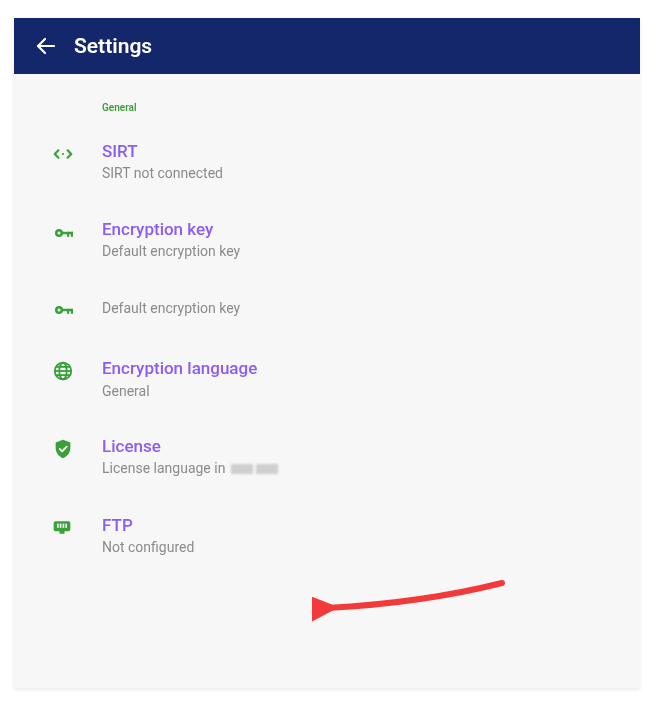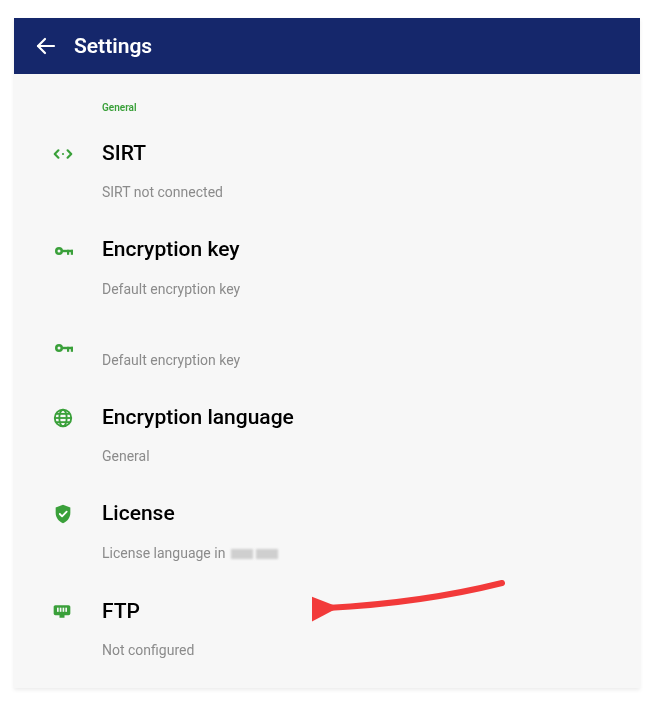--- a/index.html
+++ b/index.html
@@ -59,29 +59,29 @@
       width: 50px;
       flex: 0 0 50px;
       display: flex;
       align-items: center;
       justify-content: flex-start;
       padding-top: 2px;
     }
     .icon-slot svg { display: block; }
     .texts { flex: 1; }
     .item-title {
-      font-size: 21px;
-      color: #000000;
+      font-size: 17px;
+      color: #8b5cf6;
       font-weight: 500;
       line-height: 1.2;
     }
     .item-sub {
       font-size: 14px;
       color: #8b8b8b;
-      margin-top: 17px;
+      margin-top: 3px;
       line-height: 1.3;
     }
     .obscured {
       display: inline-block;
       vertical-align: middle;
       margin-left: 2px;
     }
     .obscured span {
       display: inline-block;
       width: 22px;

